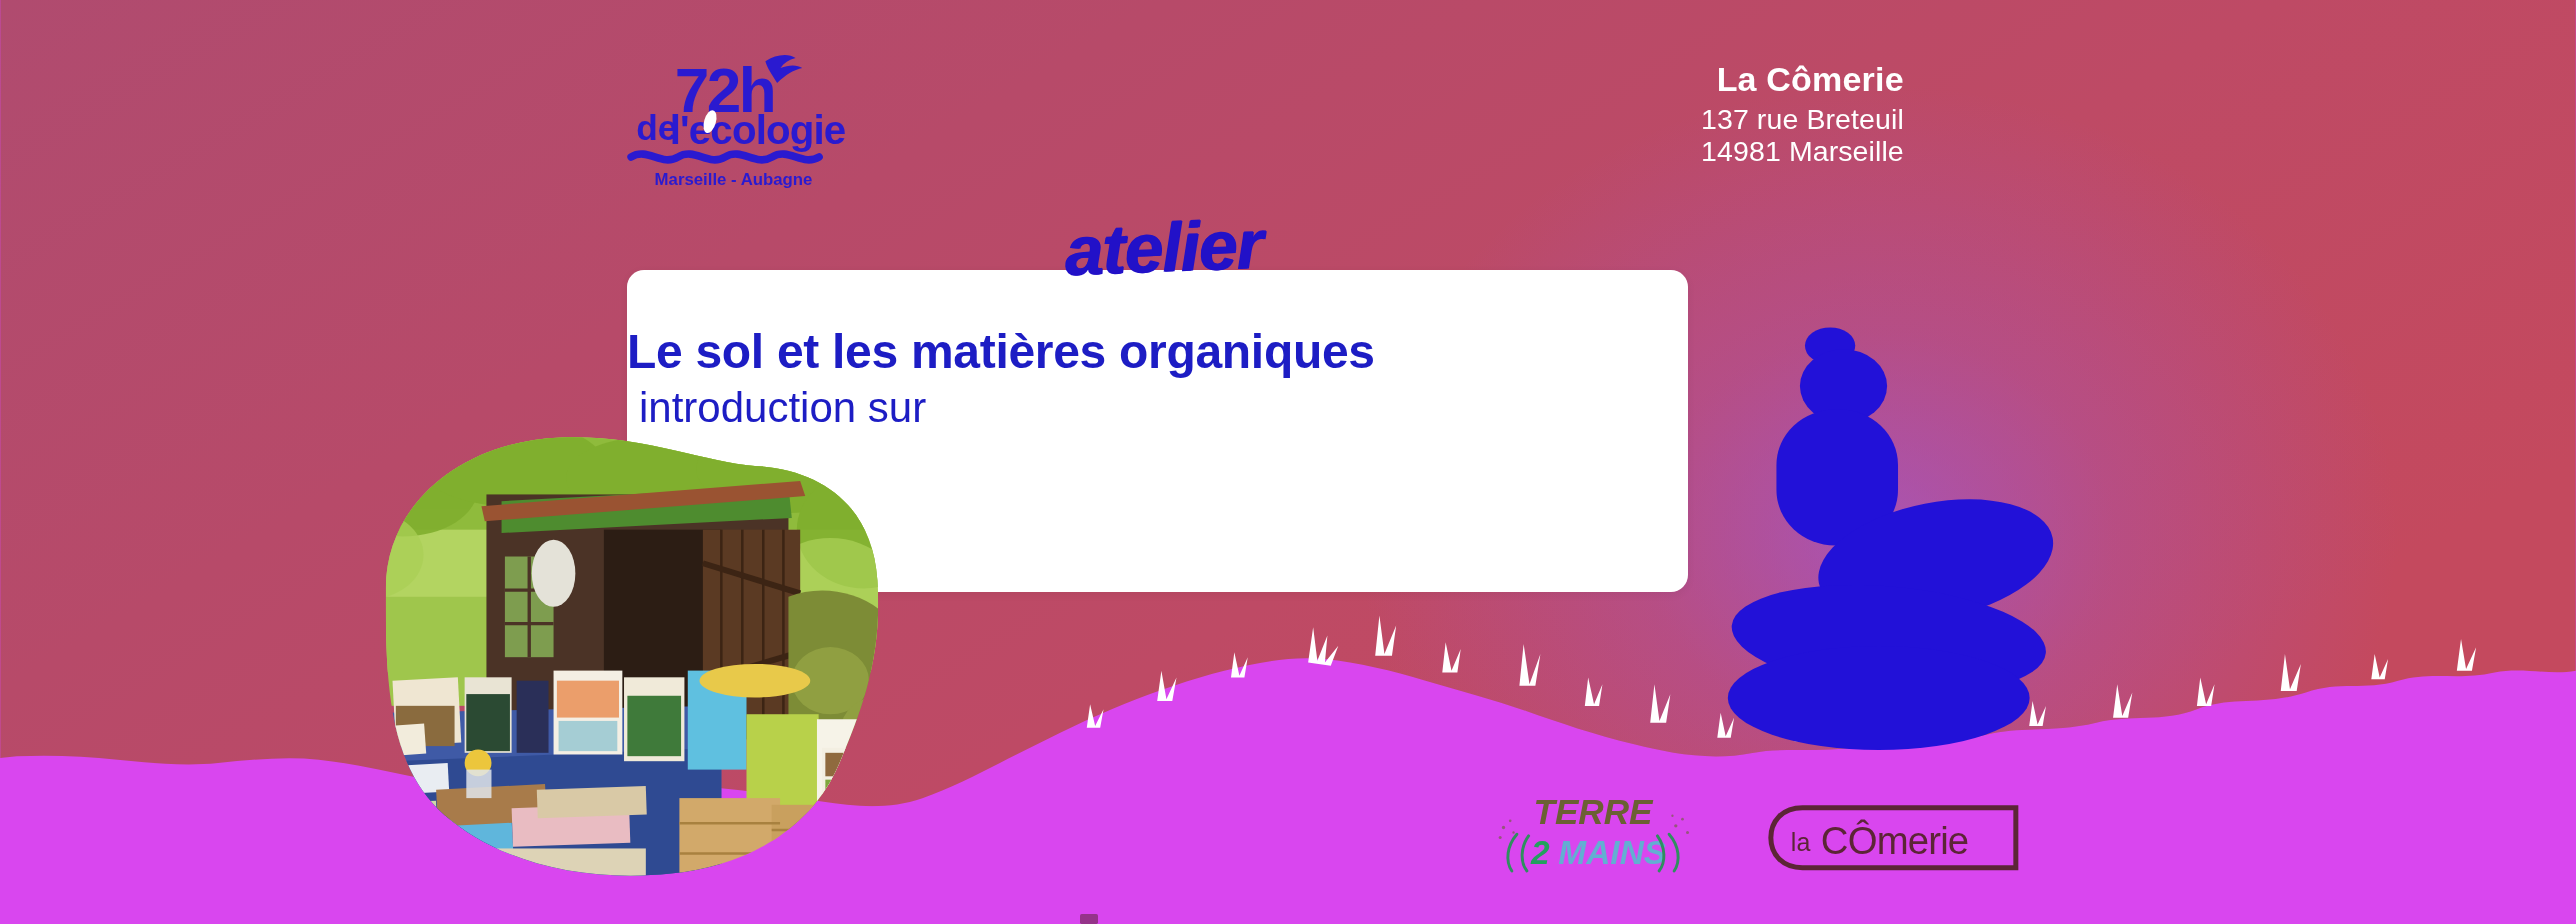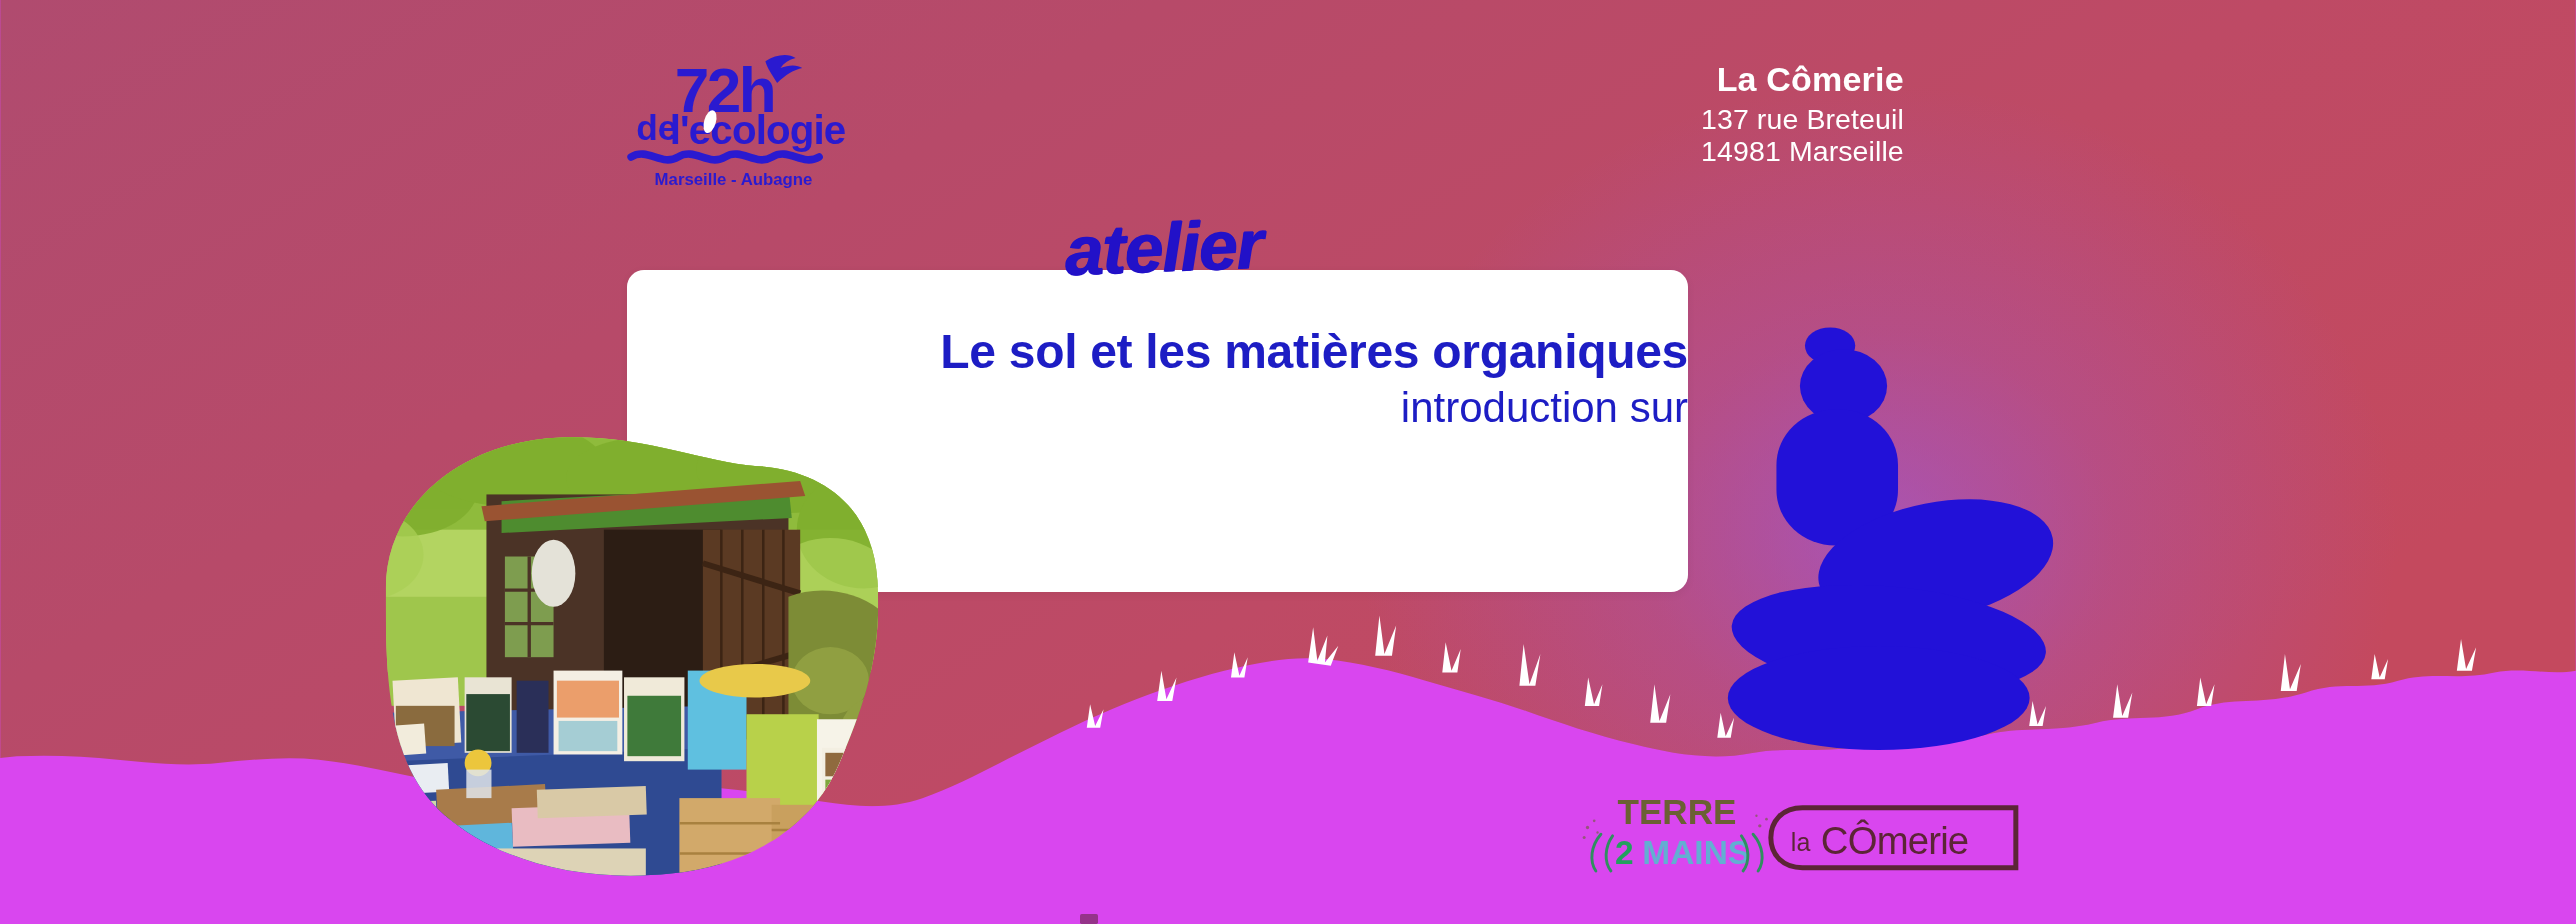--- a/index.html
+++ b/index.html
@@ -66,34 +66,35 @@
     background: #ffffff;
     border-radius: 17px;
     box-shadow: 0 2.5px 8.4px rgba(0,0,0,0.06);
   }
 
   .card-inner {
     position: absolute;
     left: 0;
     top: 57px;
     width: 100%;
-    text-align: right;
+    text-align: left;
     color: #1d1dc4;
   }
   .title-main {
     font-size: 48px;
     font-weight: bold;
     letter-spacing: -0.3px;
     line-height: 1.05;
   }
   .title-sub {
     font-size: 42px;
     font-weight: 400;
     line-height: 1.2;
     margin-top: 5.9px;
+    margin-left: 12px;
   }
   .title-italic {
     font-size: 42px;
     font-style: italic;
     font-weight: 400;
     line-height: 1.2;
     margin-top: 5px;
   }
 
   
@@ -127,25 +128,26 @@
     left: 1711px;
     top: 319px;
     width: 369px;
     height: 436px;
     z-index: 2;
   }
 
   
   .logo-terre2mains {
     position: absolute;
-    left: 1572px;
+    left: 1488px;
     top: 784px;
     width: 210px;
     height: 92px;
     z-index: 7;
+    font-style: italic;
   }
   .logo-comerie {
     position: absolute;
     left: 1765px;
     top: 801px;
     width: 260px;
     height: 75px;
     z-index: 7;
   }
   .bottom-nick {

